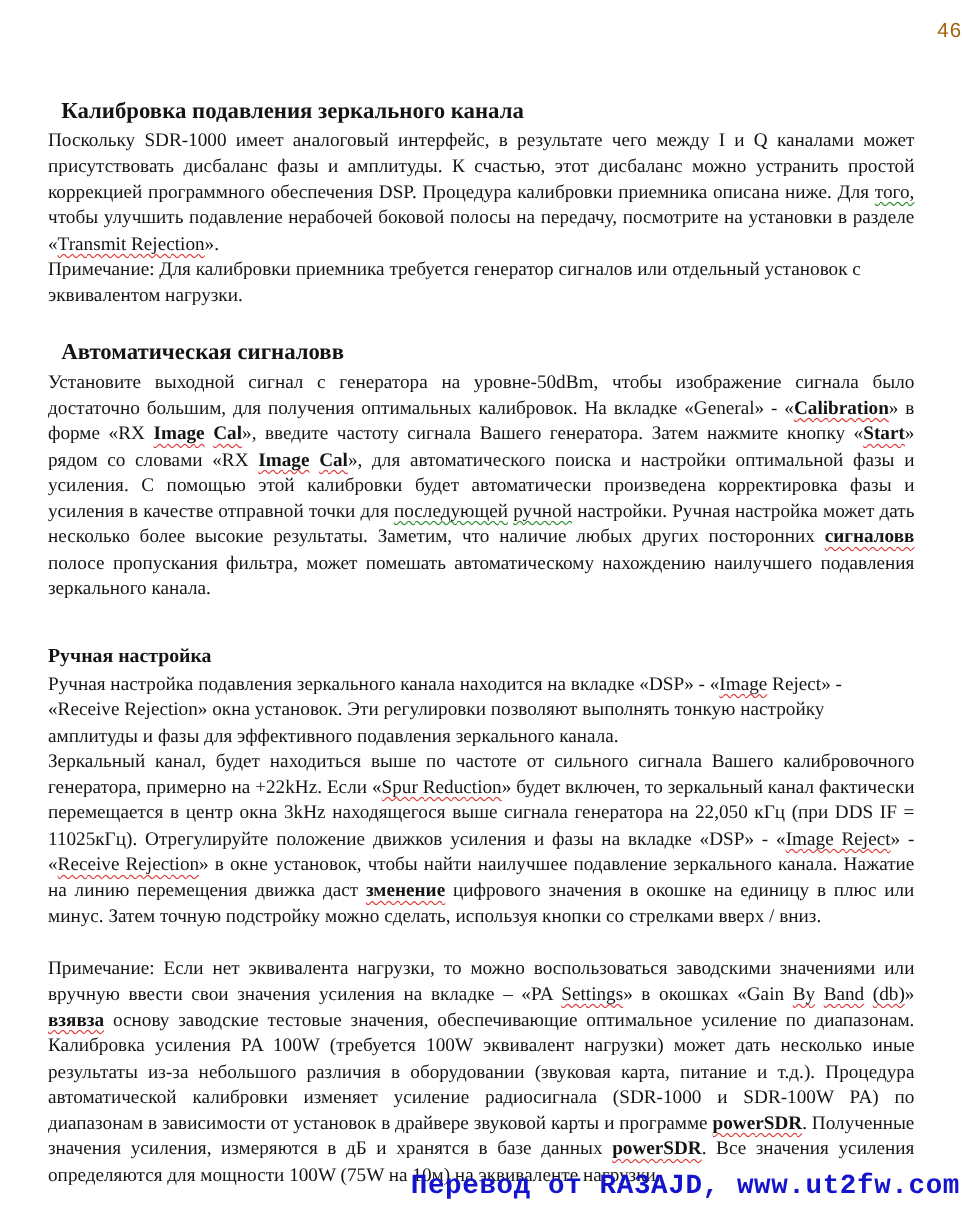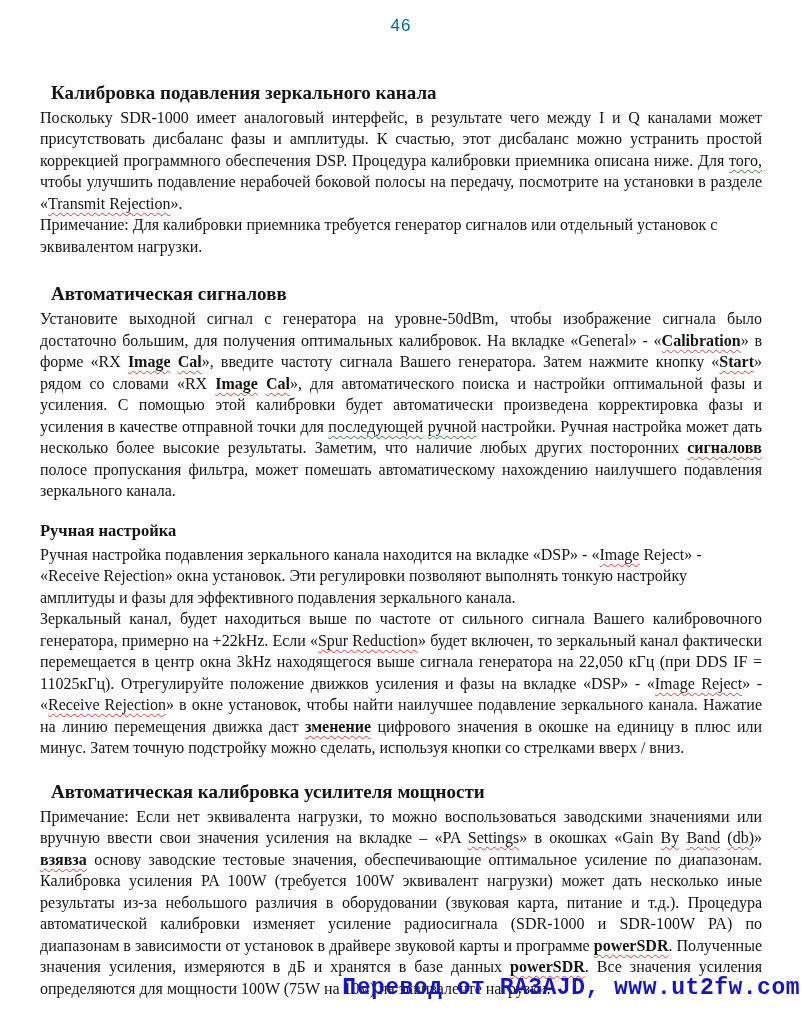--- a/index.html
+++ b/index.html
@@ -13,24 +13,24 @@
     height: 1013px;
     overflow: hidden;
     font-family: "Liberation Serif", serif;
     color: #141414;
   }
   .page-number {
     position: absolute;
     top: 16px;
     left: 0;
     right: 0;
-    text-align: center;
+    text-align: right;
     font-family: "Liberation Sans", sans-serif;
     font-size: 17px;
-    color: #0369a1;
+    color: #a16207;
     letter-spacing: 1px;
   }
   .content {
     position: absolute;
     top: 82px;
     left: 40px;
     width: 722px;
   }
   .section { margin: 0; }
   .section + .section { margin-top: 22px; }
@@ -87,26 +87,25 @@
     <div class="heading-lg">Калибровка подавления зеркального канала</div>
     <p class="para justify"><span>Поскольку SDR-1000 имеет аналоговый интерфейс, в результате чего между I и Q каналами может присутствовать дисбаланс фазы и амплитуды. К счастью, этот дисбаланс можно устранить простой коррекцией программного обеспечения DSP. Процедура калибровки приемника описана ниже. Для </span><span class="wavy-green">того,</span><span> чтобы улучшить подавление нерабочей боковой полосы на передачу, посмотрите на установки в разделе «</span><span class="b wavy-red">Transmit Rejection</span><span>».</span></p>
     <p class="para left"><span class="b">Примечание:</span><span> Для калибровки приемника требуется генератор сигналов или отдельный установок с эквивалентом нагрузки.</span></p>
   </div>
 
   <div class="section" style="margin-top:26px;">
     <div class="heading-lg">Автоматическая сигналовв</div>
     <p class="para justify"><span>Установите выходной сигнал с генератора на уровне-50dBm, чтобы изображение сигнала было достаточно большим, для получения оптимальных калибровок. На вкладке «General» - «</span><span class="wavy-red">Calibration</span><span>» в форме «RX </span><span class="wavy-red">Image</span><span> </span><span class="wavy-red">Cal</span><span>», введите частоту сигнала Вашего генератора. Затем нажмите кнопку «</span><span class="wavy-red">Start</span><span>» рядом со словами «RX </span><span class="wavy-red">Image</span><span> </span><span class="wavy-red">Cal</span><span>», для автоматического поиска и настройки оптимальной фазы и усиления. С помощью этой калибровки будет автоматически произведена корректировка фазы и усиления в качестве отправной точки для </span><span class="wavy-green">последующей</span><span> </span><span class="wavy-green">ручной</span><span> настройки. Ручная настройка может дать несколько более высокие результаты. Заметим, что наличие любых других посторонних </span><span class="wavy-red">сигналовв</span><span> полосе пропускания фильтра, может помешать автоматическому нахождению наилучшего подавления зеркального канала.</span></p>
   </div>
 
-  <div class="section" style="margin-top:20px;">
+  <div class="section" style="margin-top:36px;">
     <div class="heading-md">Ручная настройка</div>
     <p class="para left"><span>Ручная настройка подавления зеркального канала находится на вкладке «</span><span class="b">DSP</span><span>» - «</span><span class="b wavy-red">Image</span><span> </span><span class="b">Reject</span><span>» - «</span><span class="b">Receive Rejection</span><span>» окна установок. Эти регулировки позволяют выполнять тонкую настройку амплитуды и фазы для эффективного подавления зеркального канала.</span></p>
     <p class="para justify"><span>Зеркальный канал, будет находиться выше по частоте от сильного сигнала Вашего калибровочного генератора, примерно на +22kHz. Если «</span><span class="b wavy-red">Spur Reduction</span><span>» будет включен, то зеркальный канал фактически перемещается в центр окна 3kHz находящегося выше сигнала генератора на 22,050 кГц (при DDS IF = 11025кГц). Отрегулируйте положение движков усиления и фазы на вкладке «</span><span class="b">DSP</span><span>» - «</span><span class="b wavy-red">Image Reject</span><span>» - «</span><span class="b wavy-red">Receive Rejection</span><span>» в окне установок, чтобы найти наилучшее подавление зеркального канала. Нажатие на линию перемещения движка даст </span><span class="wavy-red">зменение</span><span> цифрового значения в окошке на единицу в плюс или минус. Затем точную подстройку можно сделать, используя кнопки со стрелками вверх / вниз.</span></p>
   </div>
 
   <div class="section" style="margin-top:22px;">
-    <div class="heading-lg">Автоматическая калибровка усилителя мощности</div>
     <p class="para justify"><span class="b">Примечание:</span><span> Если нет эквивалента нагрузки, то можно воспользоваться заводскими значениями или вручную ввести свои значения усиления на вкладке – «</span><span class="b">PA</span><span> </span><span class="b wavy-red">Settings</span><span>» в окошках «</span><span class="b">Gain</span><span> </span><span class="b wavy-red">By</span><span> </span><span class="b wavy-red">Band</span><span> </span><span class="b wavy-red">(db)</span><span>» </span><span class="wavy-red">взявза</span><span> основу заводские тестовые значения, обеспечивающие оптимальное усиление по диапазонам. Калибровка усиления PA 100W (требуется 100W эквивалент нагрузки) может дать несколько иные результаты из-за небольшого различия в оборудовании (звуковая карта, питание и т.д.). Процедура автоматической калибровки изменяет усиление радиосигнала (SDR-1000 и SDR-100W PA) по диапазонам в зависимости от установок  в драйвере звуковой карты и программе </span><span class="wavy-red">powerSDR</span><span>. Полученные значения усиления, измеряются в дБ и хранятся в базе данных </span><span class="wavy-red">powerSDR</span><span>. Все значения усиления определяются для мощности 100W (75W на 10м) на эквиваленте нагрузки.</span></p>
   </div>
 
 </div>
 
 <div class="footer-credit">Перевод от RA3AJD, www.ut2fw.com</div>
 
 </body></html>

